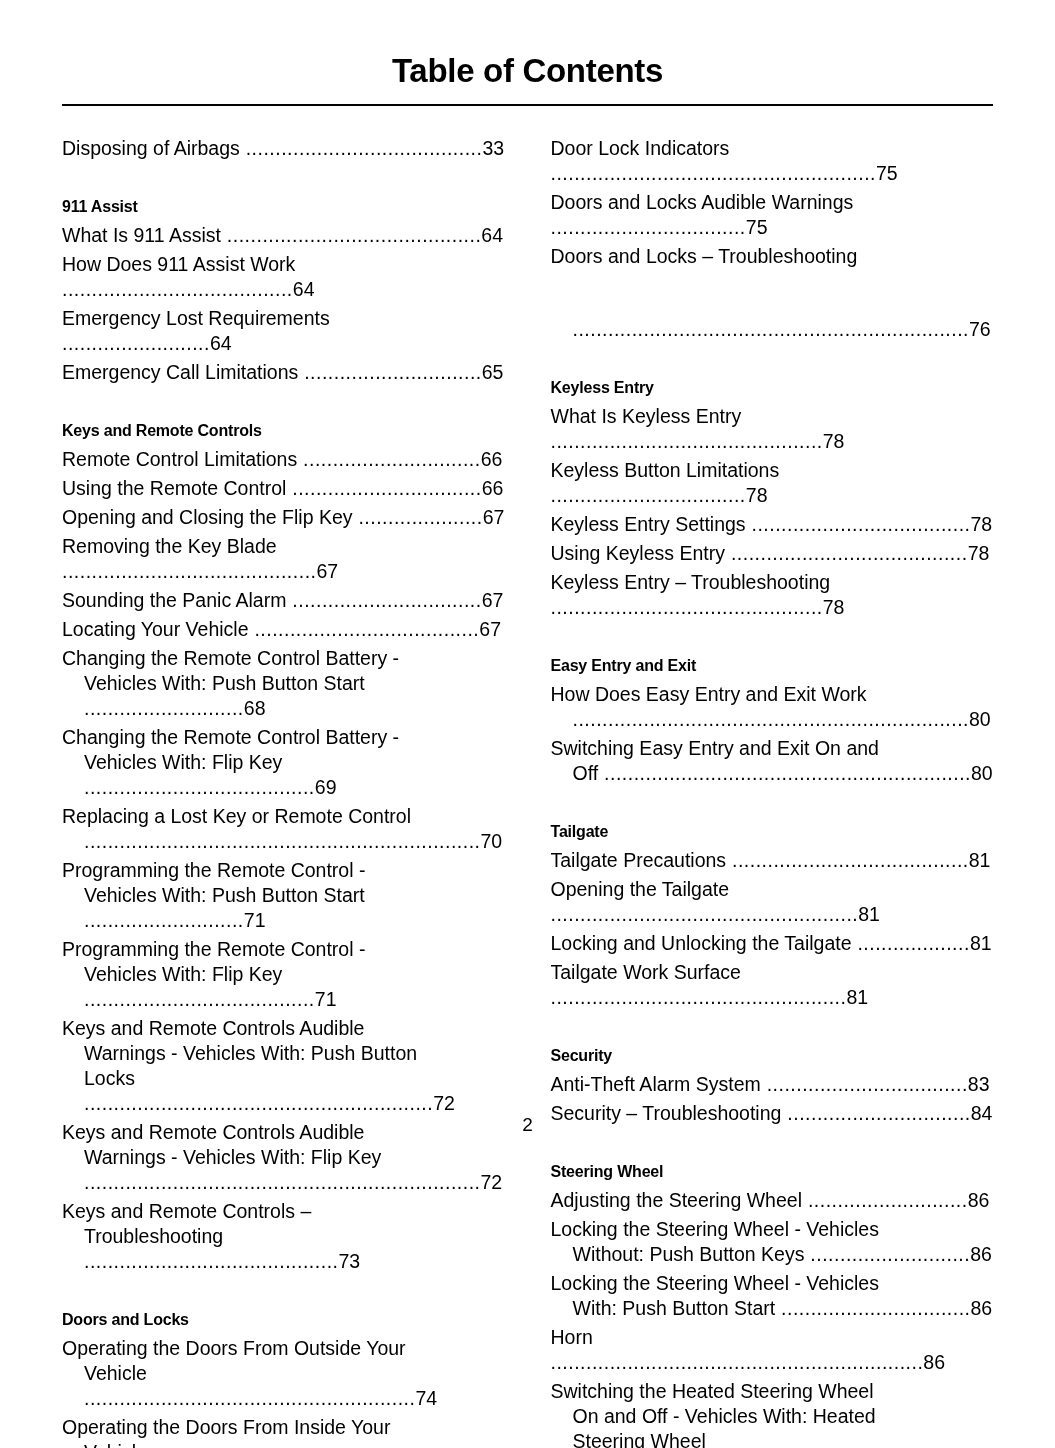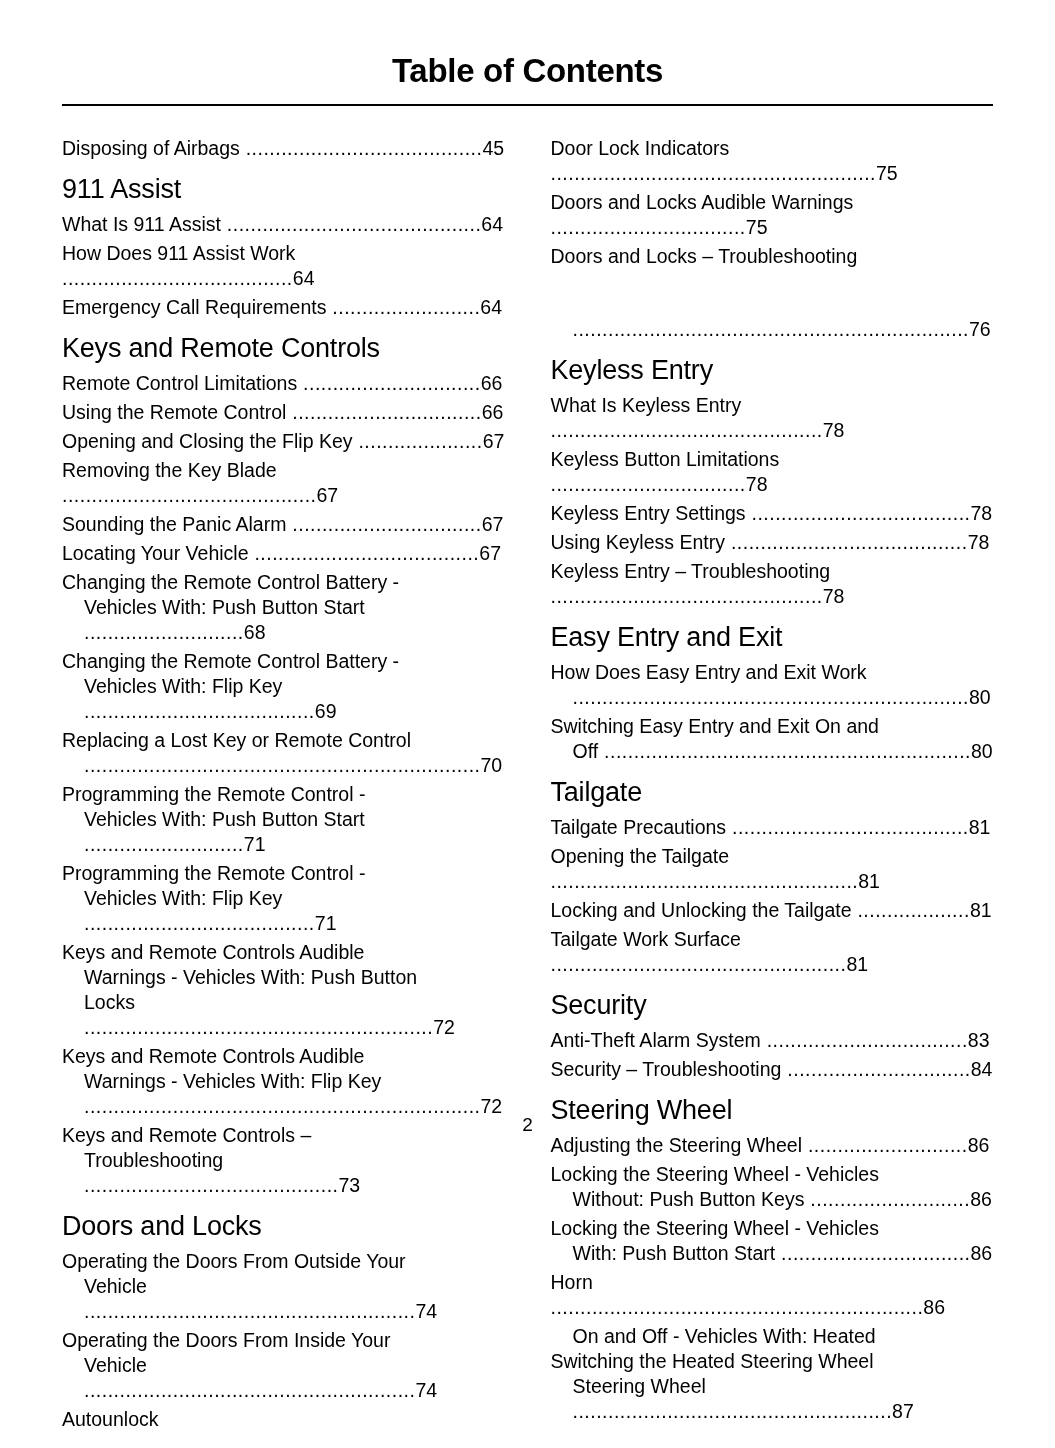--- a/index.html
+++ b/index.html
@@ -35,24 +35,24 @@
   }
   .columns {
     display: flex;
     gap: 46px;
     align-items: flex-start;
   }
   .col {
     width: 453px;
   }
   .sec-head {
-    font-size: 27px;
-    font-weight: normal;
+    font-size: 16px;
+    font-weight: bold;
     letter-spacing: -0.2px;
-    margin: 13px 0 7px 0;
+    margin: 37px 0 7px 0;
   }
   .col .sec-head:first-child {
     margin-top: 0;
   }
   .entry {
     font-size: 19.5px;
     line-height: 25px;
     margin: 0 0 4px 0;
     position: relative;
   }
@@ -81,31 +81,34 @@
 <body>
 
 <div class="page">
 
   <div class="page-title">Table of Contents</div>
   <div class="title-rule"></div>
 
   <div class="columns">
     <div class="col" id="left-col">
         <div class="entry">
-          <div class="row"><span class="lbl">Disposing of Airbags</span><span class="dots"> ........................................</span><span class="pg">45</span></div>
+          <div class="row"><span class="lbl">Disposing of Airbags</span><span class="dots"> ........................................</span><span class="pg">33</span></div>
         </div>
         <div class="sec-head">911 Assist</div>
         <div class="entry">
           <div class="row"><span class="lbl">What Is 911 Assist</span><span class="dots"> ...........................................</span><span class="pg">64</span></div>
         </div>
         <div class="entry">
           <div class="row"><span class="lbl">How Does 911 Assist Work</span><span class="dots"> .......................................</span><span class="pg">64</span></div>
         </div>
         <div class="entry">
-          <div class="row"><span class="lbl">Emergency Call Requirements</span><span class="dots"> .........................</span><span class="pg">64</span></div>
+          <div class="row"><span class="lbl">Emergency Lost Requirements</span><span class="dots"> .........................</span><span class="pg">64</span></div>
+        </div>
+        <div class="entry">
+          <div class="row"><span class="lbl">Emergency Call Limitations</span><span class="dots"> ..............................</span><span class="pg">65</span></div>
         </div>
         <div class="sec-head">Keys and Remote Controls</div>
         <div class="entry">
           <div class="row"><span class="lbl">Remote Control Limitations</span><span class="dots"> ..............................</span><span class="pg">66</span></div>
         </div>
         <div class="entry">
           <div class="row"><span class="lbl">Using the Remote Control</span><span class="dots"> ................................</span><span class="pg">66</span></div>
         </div>
         <div class="entry">
           <div class="row"><span class="lbl">Opening and Closing the Flip Key</span><span class="dots"> .....................</span><span class="pg">67</span></div>
@@ -231,21 +234,21 @@
           <div class="row cont" style="padding-left: 22px;"><span class="lbl">Without: Push Button Keys</span><span class="dots"> ...........................</span><span class="pg">86</span></div>
         </div>
         <div class="entry">
           <div class="row"><span class="lbl">Locking the Steering Wheel - Vehicles</span></div>
           <div class="row cont" style="padding-left: 22px;"><span class="lbl">With: Push Button Start</span><span class="dots"> ................................</span><span class="pg">86</span></div>
         </div>
         <div class="entry">
           <div class="row"><span class="lbl">Horn</span><span class="dots"> ...............................................................</span><span class="pg">86</span></div>
         </div>
         <div class="entry">
+          <div class="row"><span class="lbl">Switching the Heated Steering Wheel</span></div>
           <div class="row cont" style="padding-left: 22px;"><span class="lbl">On and Off - Vehicles With: Heated</span></div>
-          <div class="row"><span class="lbl">Switching the Heated Steering Wheel</span></div>
           <div class="row cont" style="padding-left: 22px;"><span class="lbl">Steering Wheel</span><span class="dots"> ......................................................</span><span class="pg">87</span></div>
         </div>
       </div>
   </div>
 
   <div class="page-number">2</div>
 </div>
 
 </body></html>

